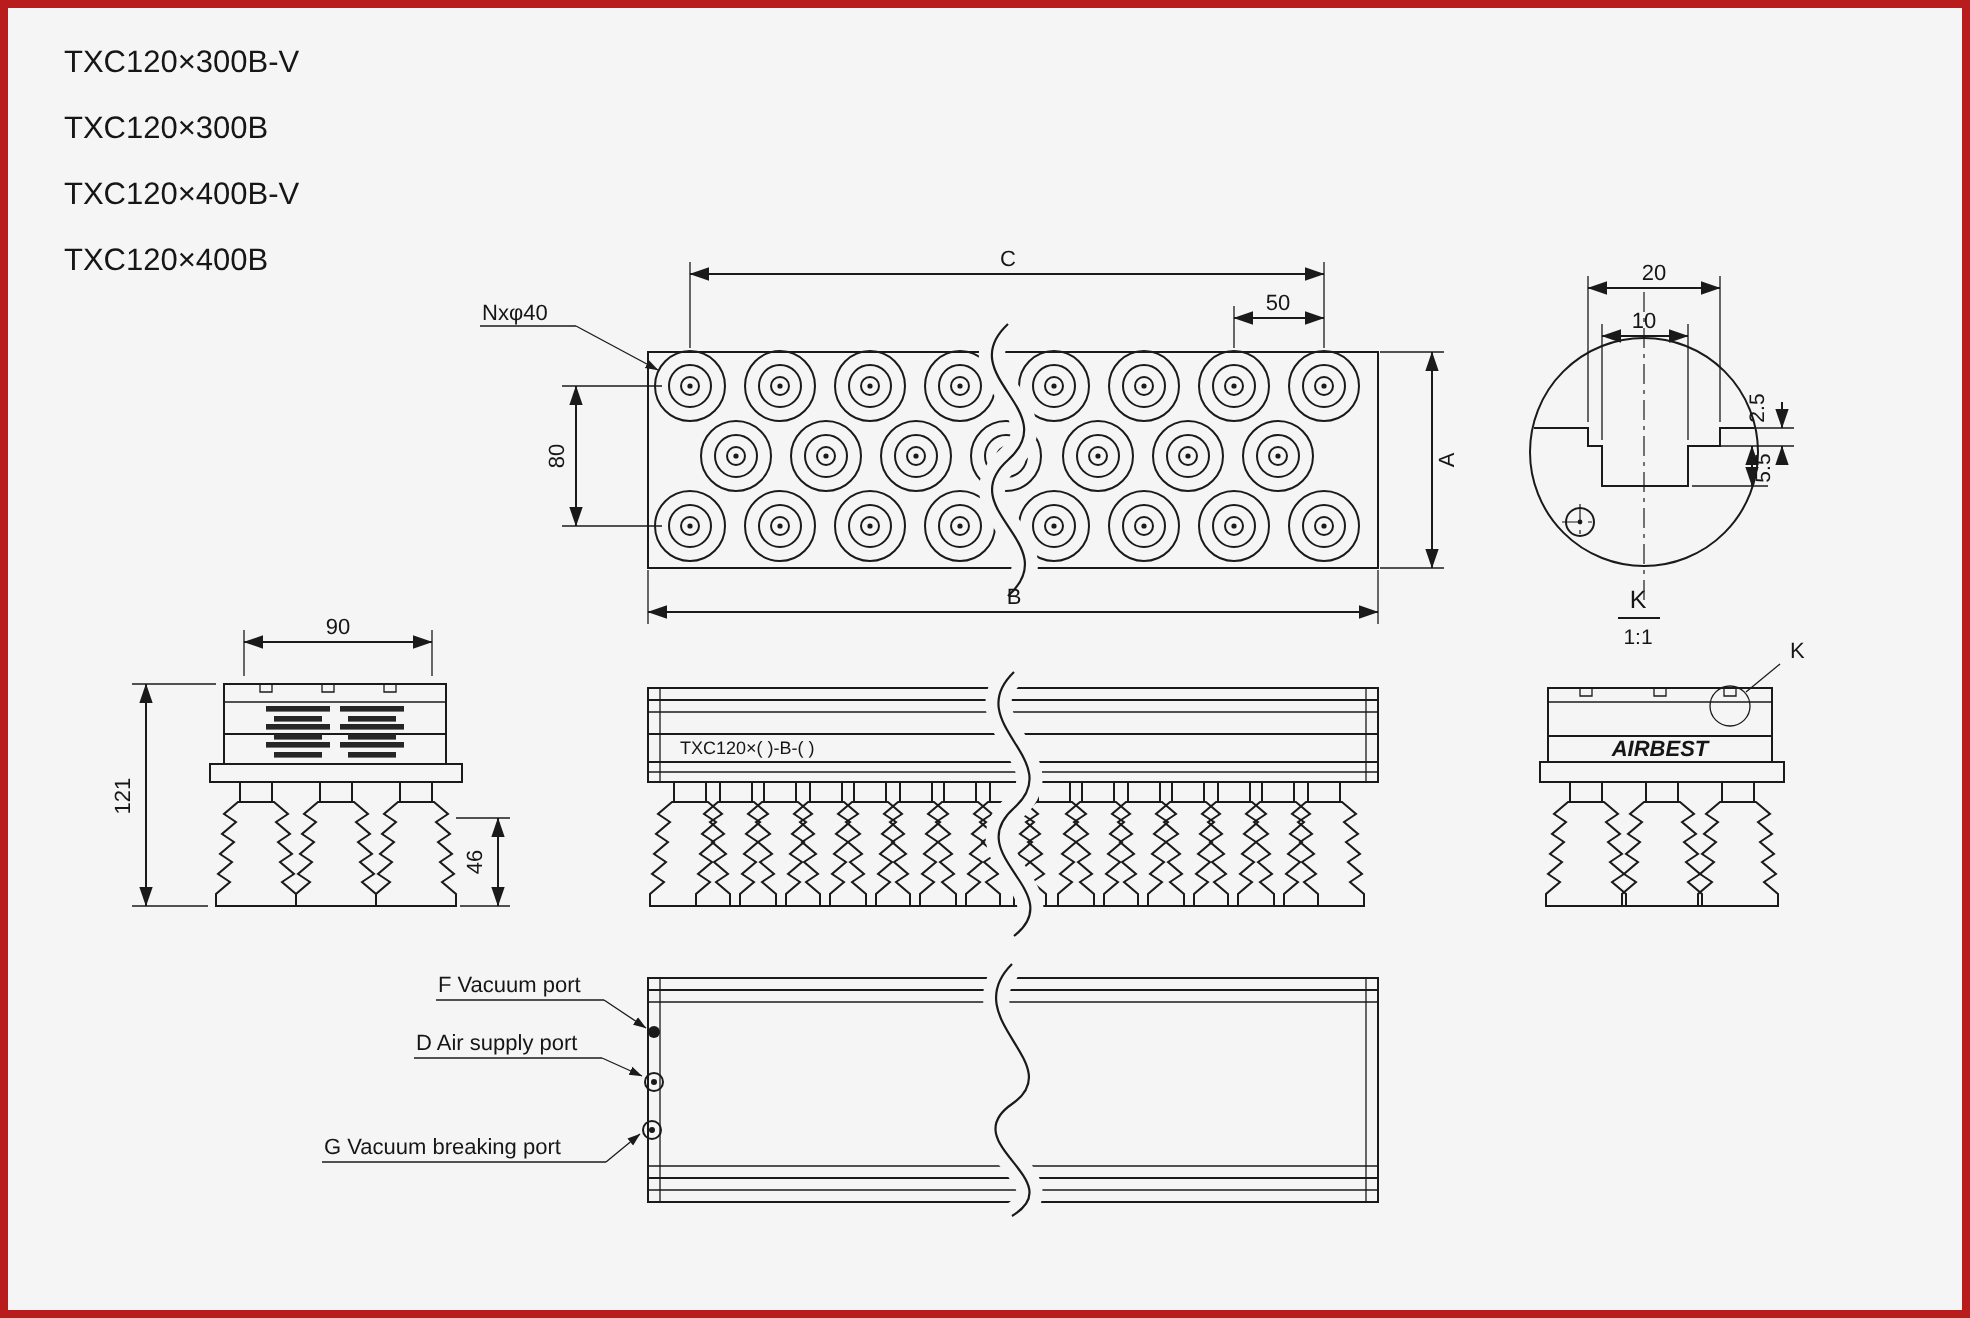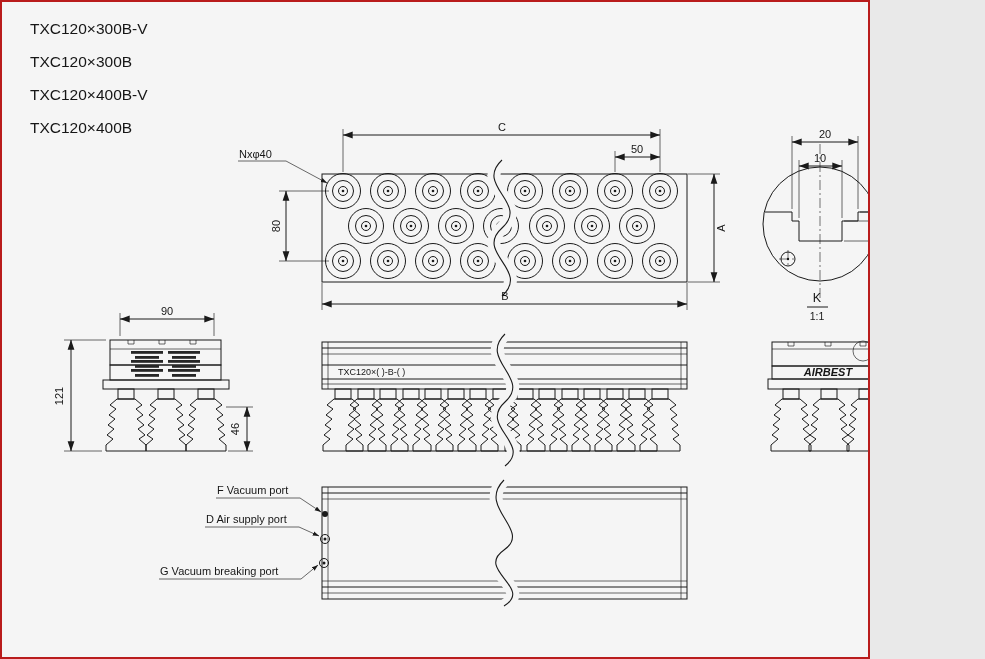--- a/index.html
+++ b/index.html
@@ -1,16 +1,16 @@
 <!DOCTYPE html>
 <html><head>
 <meta charset="utf-8">
 <style>
   html,body{margin:0;padding:0;background:#e9e9e9;}
-  #canvas{position:relative;width:870px;height:659px;background:#f5f5f5;border:2px solid #b91c1c;box-sizing:border-box;overflow:hidden;}
+  #canvas{position:relative;width:985px;height:659px;background:#f5f5f5;border:4px solid #b91c1c;box-sizing:border-box;overflow:hidden;}
   svg text{font-family:"Liberation Sans","DejaVu Sans",sans-serif;fill:#161616;stroke:none;}
   .ln{stroke:#1a1a1a;stroke-width:1;fill:none;}
   .tn{stroke:#1a1a1a;stroke-width:0.65;fill:none;}
   .cl{stroke:#1a1a1a;stroke-width:0.6;fill:none;stroke-dasharray:10 3 2 3;}
   .fil{fill:#1a1a1a;stroke:none;}
   .dark{fill:#262626;stroke:none;}
   .msk{stroke:#f5f5f5;stroke-width:13;fill:none;stroke-linecap:round;}
   .brk{stroke:#1a1a1a;stroke-width:1.1;fill:none;}
   .t-model{font-size:15.5px;}
   .t-dim{font-size:11px;}

